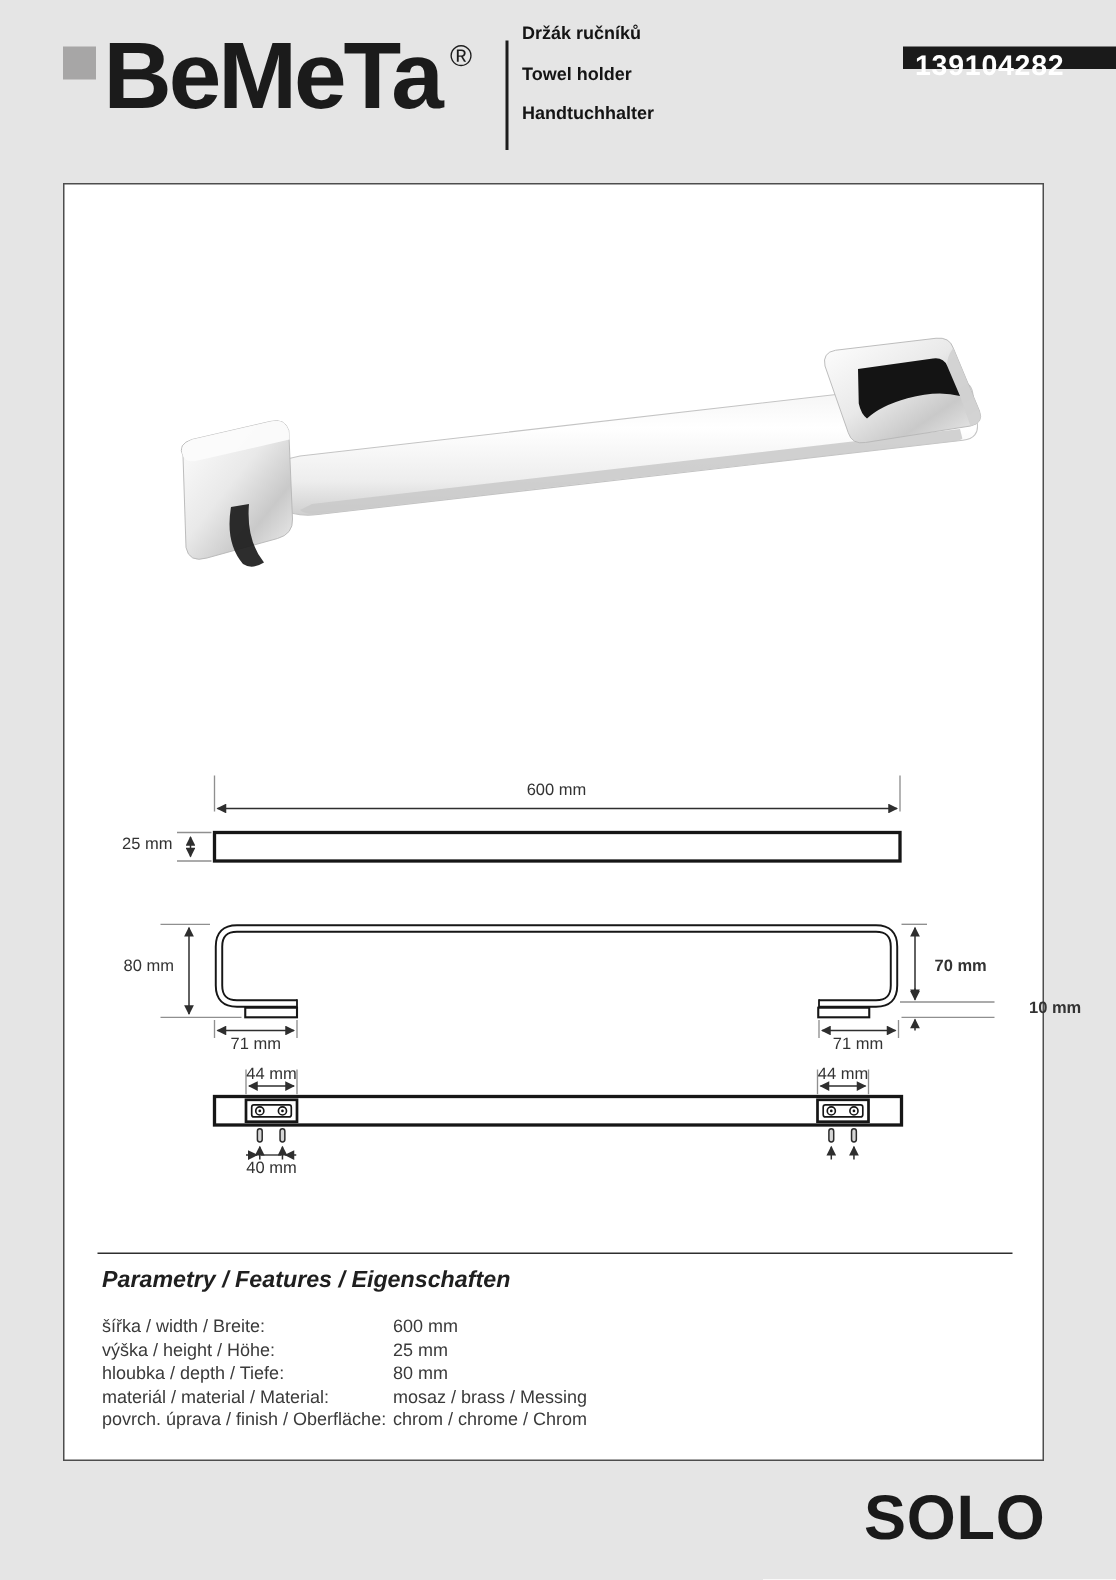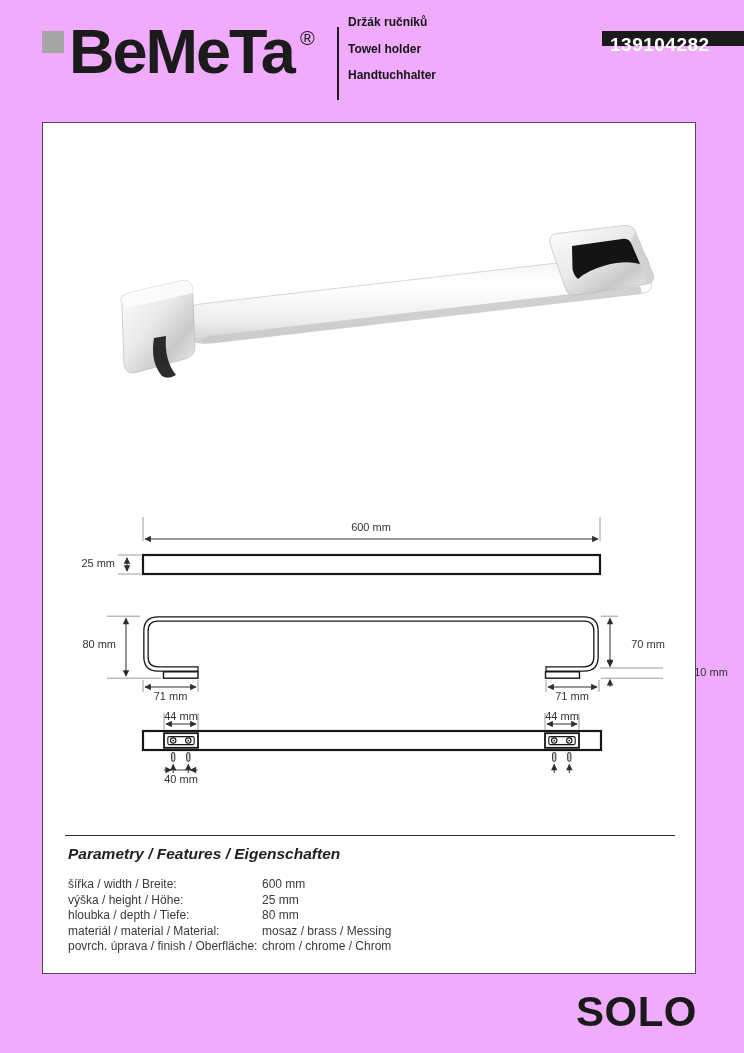--- a/index.html
+++ b/index.html
@@ -1,32 +1,32 @@
 <!DOCTYPE html>
 <html style="--c-badge-bg: #1a1a1a; --c-logo-mark-gray: #a7a6a6; --c-drawing-line: #161616; --c-dim-line: #2e2e2e; --c-ext-line: #8f8f8f;"><head>
 <meta charset="utf-8">
 <style>
   html,body{margin:0;padding:0;background:#fff;}
-  .page{position:relative;width:744px;height:1053px;background:#f0abfc;overflow:hidden;
+  .page{position:relative;width:744px;height:1053px;background:#e5e5e5;overflow:hidden;
         font-family:"Liberation Sans","DejaVu Sans",sans-serif;color:#222;}
   .abs{position:absolute;}
   
   .logo-mark{left:42px;top:31px;width:22px;height:22px;background:var(--c-logo-mark-gray,#a7a6a6);}
   .brand{left:69px;top:21px;font-size:63px;line-height:60px;font-weight:700;letter-spacing:-2px;color:#1b1b1b;white-space:nowrap;}
   .reg{left:300px;top:27px;font-size:20px;font-weight:400;color:#1b1b1b;}
   .hdr-divider{left:337px;top:27px;width:2px;height:73px;background:#1c1c1c;}
   .prod-names{left:348px;top:9px;line-height:26.5px;font-size:12px;font-weight:700;color:#141414;}
   .prod-names span{display:block;white-space:nowrap;}
   .badge{left:602px;top:31px;width:142px;height:15px;background:var(--c-badge-bg,#1a1a1a);
          color:#fff;font-size:19px;font-weight:700;line-height:27px;padding-left:8px;box-sizing:border-box;letter-spacing:.5px;}
   
   .spec-box{left:42px;top:122px;width:654px;height:852px;border:1.2px solid #4d4d4d;background:#fff;box-sizing:border-box;}
   
   .dim{font-size:11px;line-height:12px;color:#333;white-space:nowrap;text-align:center;}
-  .dim.r{text-align:right;} .dim.l{text-align:center;}
+  .dim.r{text-align:right;} .dim.l{text-align:left;font-weight:bold;}
   
   .rule{left:65px;top:835px;width:610px;height:1.3px;background:#2e2e2e;}
   .param-heading{left:68px;top:845px;font-size:15.5px;font-weight:700;color:#1f1f1f;white-space:nowrap;font-style:italic;}
   .param-table{left:68px;top:877px;width:560px;font-size:12px;line-height:15.6px;color:#3a3a3a;}
   .param-row{display:flex;}
   .param-label{width:194px;flex:none;white-space:nowrap;}
   .param-value{white-space:nowrap;}
   .series{right:47px;top:988px;font-size:42px;font-weight:700;letter-spacing:.5px;color:#1a1a1a;}
   svg{display:block;}
 </style>

